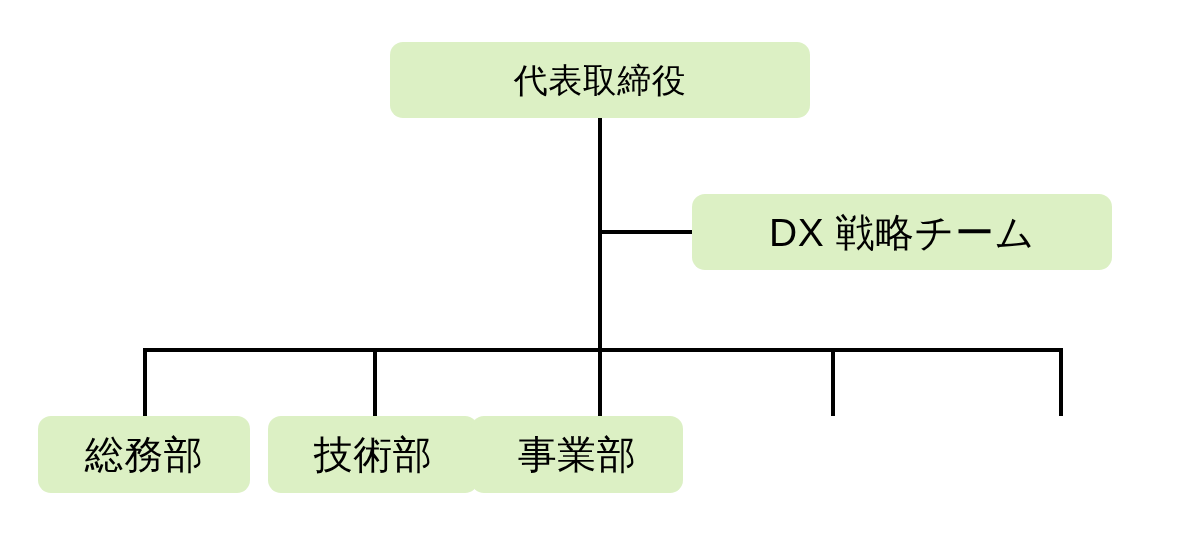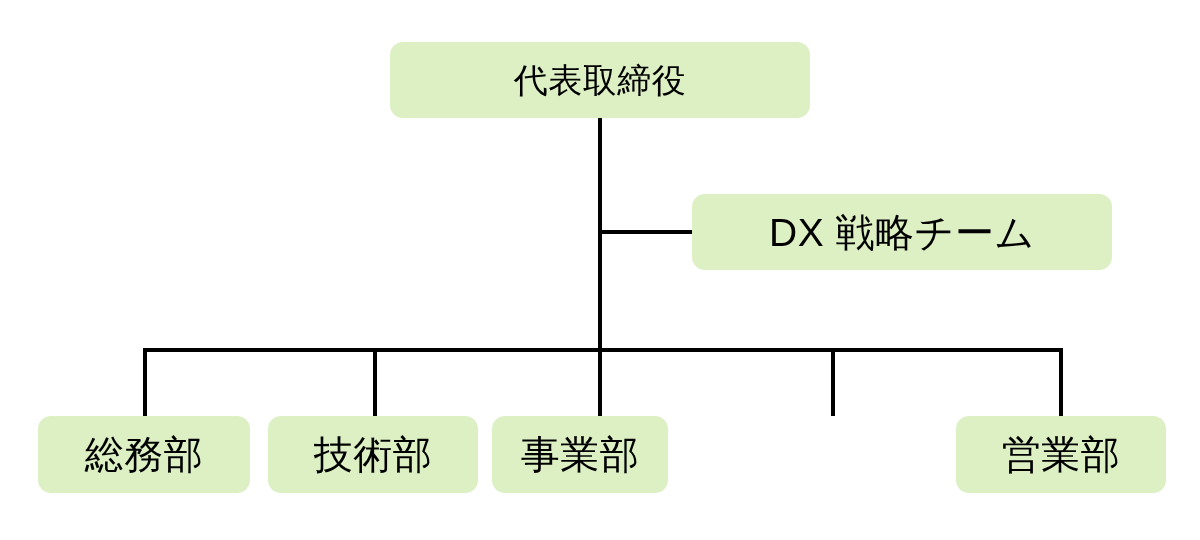--- a/index.html
+++ b/index.html
@@ -51,21 +51,21 @@
   .node-staff .node-label { font-size: 39px; }
 
   .node-dept {
     top: 416px;
     height: 77px;
   }
   .node-dept .node-label { font-size: 39px; }
 
   .node-dept-0 { left: 38px;  width: 212px; }
   .node-dept-1 { left: 268px; width: 210px; text-align: center; }
-  .node-dept-2 { left: 492px; width: 176px; }
+  .node-dept-2 { left: 471px; width: 212px; }
   .node-dept-3 { left: 728px; width: 210px; }
   .node-dept-4 { left: 956px; width: 210px; }
 
   .line {
     position: absolute;
     background: #000000;
     z-index: 1;
   }
   
   .line-trunk {
@@ -126,17 +126,14 @@
 
   <div class="node node-dept node-dept-1">
     <span class="node-label">技術部</span>
   </div>
 
   <div class="node node-dept node-dept-2">
     <span class="node-label">事業部</span>
   </div>
 
 
-  <div class="node node-dept node-dept-4">
-    <span class="node-label">営業部</span>
-  </div>
 
 </div>
 
 </body></html>

